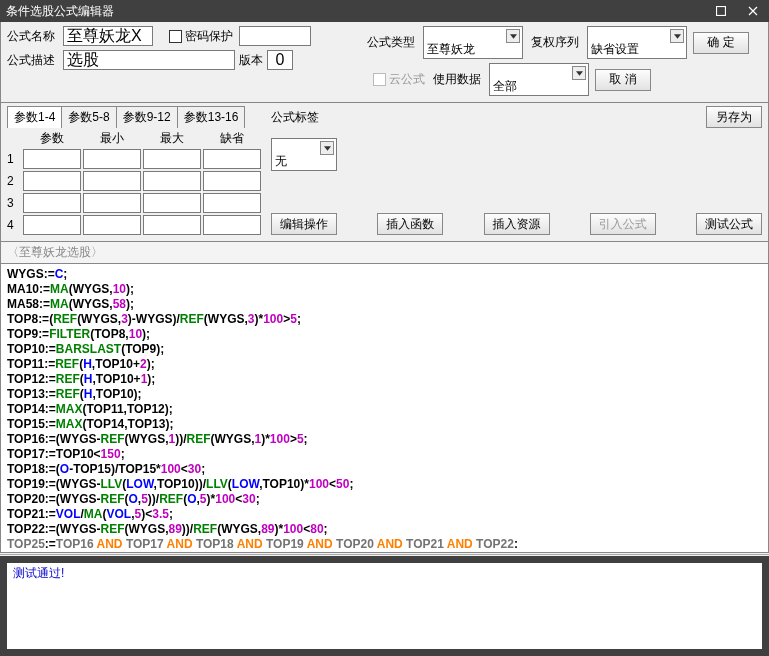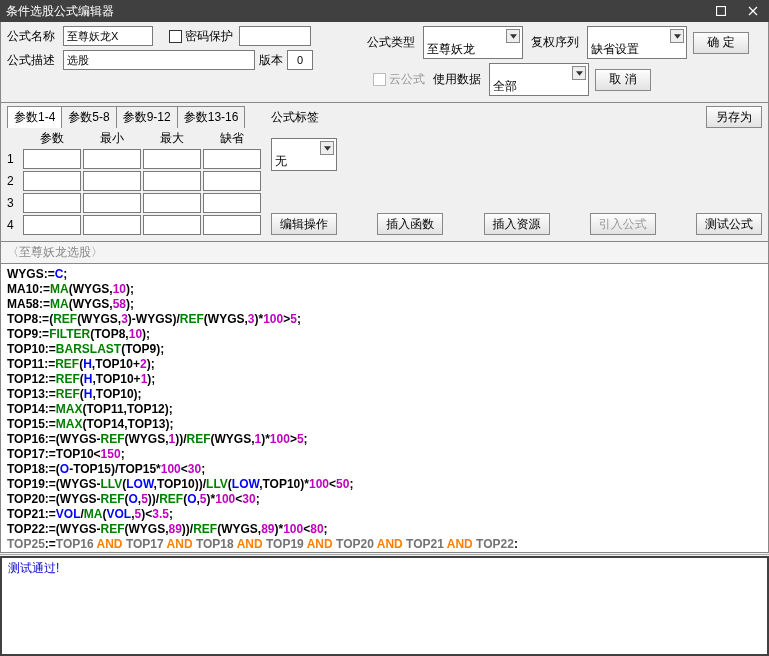--- a/index.html
+++ b/index.html
@@ -4,42 +4,42 @@
 <style>
 *{box-sizing:border-box;margin:0;padding:0;font-family:"Microsoft YaHei",SimSun,sans-serif;font-size:12px}
 body{background:#f0f0f0;width:769px;height:656px;overflow:hidden;display:flex;flex-direction:column}
 .titlebar{background:#404040;height:22px;display:flex;align-items:center;color:#fff;padding-left:6px}
 .titlebar .spacer{flex:1}
 .titlebar .winbtn{width:32px;height:22px;display:flex;align-items:center;justify-content:center;cursor:pointer}
 .titlebar .winbtn svg{width:10px;height:10px;stroke:#fff;stroke-width:1.2;fill:none}
 .topform{background:#f0f0f0;border:1px solid #888;border-top:none;padding:4px 6px 2px;display:grid;grid-template-columns:350px 1fr;gap:0 10px}
 .row{display:flex;align-items:center;margin-bottom:4px}
 .lbl{width:56px;text-align:left}
-input[type=text],.txt{border:1px solid #7a7a7a;background:#fff;height:20px;padding:0 3px;font-size:11px}
+input[type=text],.txt{border:1px solid #7a7a7a;background:#fff;height:20px;padding:0 3px;font-size:16px}
 .sel{border:1px solid #7a7a7a;background:#fff;height:33px;display:flex;align-items:flex-end;padding:0 3px;cursor:pointer;position:relative}
 .sel .arrow{position:absolute;right:2px;top:2px;width:14px;height:14px;border:1px solid #888;background:#eee;display:flex;align-items:center;justify-content:center}
 .sel .arrow svg{width:7px;height:5px;fill:#333}
 .btn{border:1px solid #888;background:linear-gradient(#fdfdfd,#e2e2e2);height:22px;padding:0 8px;cursor:pointer;display:flex;align-items:center;justify-content:center;min-width:56px}
 .btn.disabled{color:#999}
 .chk{display:flex;align-items:center;gap:3px}
 .chk .box{width:13px;height:13px;border:1px solid #333;background:#fff}
 .param-area{background:#f0f0f0;border:1px solid #888;border-top:none;padding:3px 6px 6px;display:flex;gap:10px}
 .tabs{display:flex}
 .tab{border:1px solid #888;border-bottom:none;padding:2px 6px;background:#f0f0f0;margin-right:-1px;cursor:pointer}
 .tab.active{background:#fff;z-index:1}
 .param-grid{display:grid;grid-template-columns:14px 58px 58px 58px 58px;gap:2px;align-items:center;margin-top:2px}
 .param-grid .hdr{text-align:center}
 .param-grid input{width:58px}
 .rightcol{flex:1;display:flex;flex-direction:column;gap:6px}
 .toolbar{display:flex;gap:4px;justify-content:space-between;margin-top:auto}
 .editor-title{background:#f4f4f4;border:1px solid #888;border-top:none;padding:2px 6px;color:#888}
 .editor{flex:1;background:#fff;border:1px solid #888;border-top:none;font-family:Consolas,monospace;font-size:13px;font-weight:bold;padding:3px 6px;overflow:auto;white-space:pre;line-height:15px}
 .editor .b{color:#000}.editor .blu{color:#0000ff}.editor .grn{color:#008000}.editor .red{color:#737373}.editor .mag{color:#c000c0}.editor .org{color:#ff8000}
 .bottom{display:flex;height:100px}
-.msgarea{flex:1;background:#fff;border:2px solid #404040;padding:2px 6px;color:#0000cc}
+.msgarea{flex:1;background:#fff;border:7px solid #404040;padding:2px 6px;color:#0000cc}
 .sidebtns{width:60px;display:flex;flex-direction:column}
 .sidebtns .btn{min-width:60px;height:25px;border-radius:0}
 .hr{border-top:1px solid #aaa;margin:1px 0}
 </style>
 </head>
 <body>
 
 <div class="titlebar">
   <span>条件选股公式编辑器</span>
   <div class="spacer"></div>
@@ -62,21 +62,21 @@
       <input class="txt" style="width: 90px;" value="至尊妖龙X">
       <span style="width:16px"></span>
       <div class="chk">
           <span class="box"></span>
           <span>密码保护</span>
         </div>
       <input class="txt" style="width: 72px; margin-left: 6px;">
     </div>
     <div class="row">
       <span class="lbl">公式描述</span>
-      <input class="txt" style="width: 192px;" value="选股">
+      <input class="txt" style="width: 172px;" value="选股">
       <span style="margin:0 4px">版本</span>
       <input class="txt" style="width: 26px; text-align: center;" value="0">
     </div>
   </div>
   <div>
     <div class="row">
       <span class="lbl">公式类型</span>
       <div class="sel" style="width:100px">
           <span>至尊妖龙</span>
           <span class="arrow">

